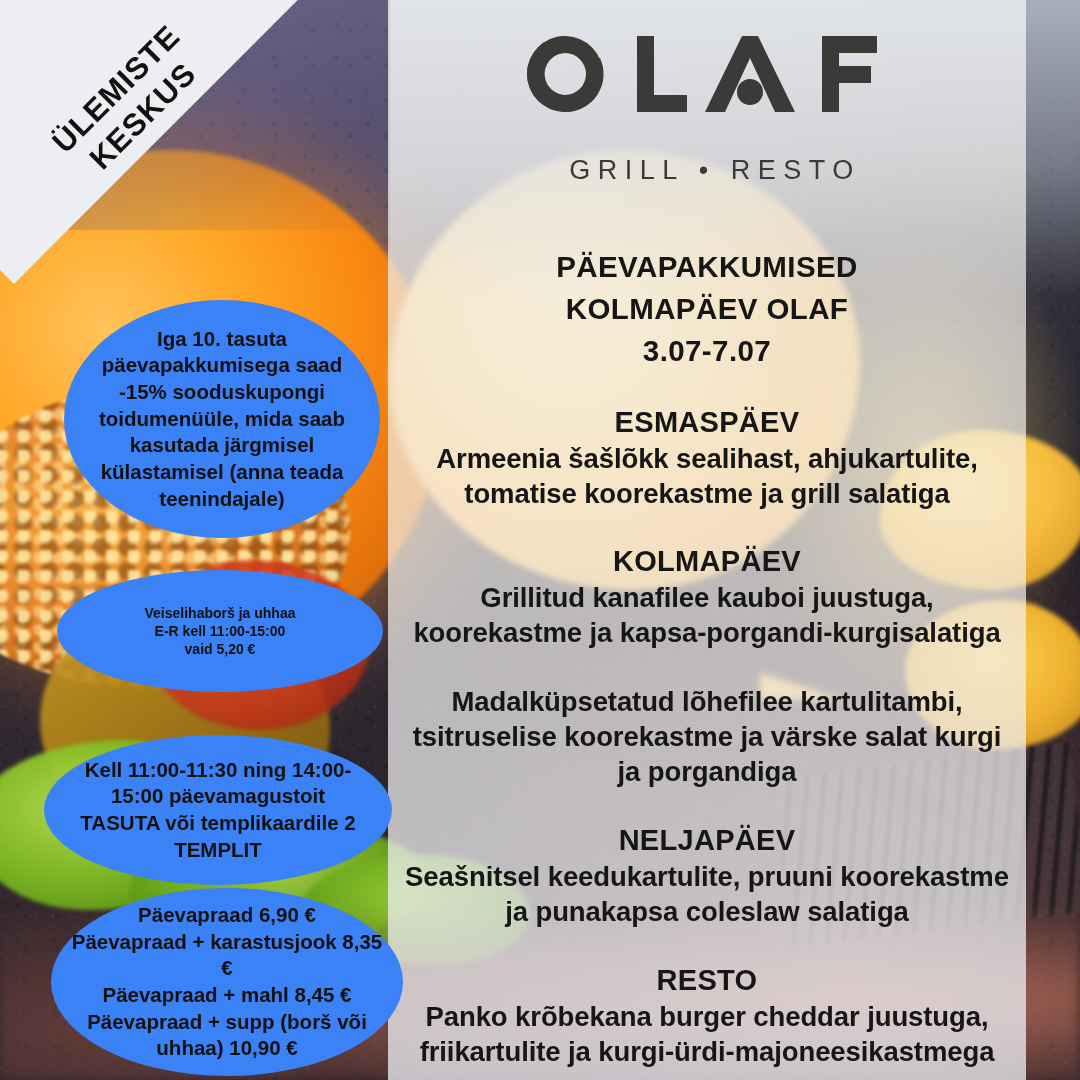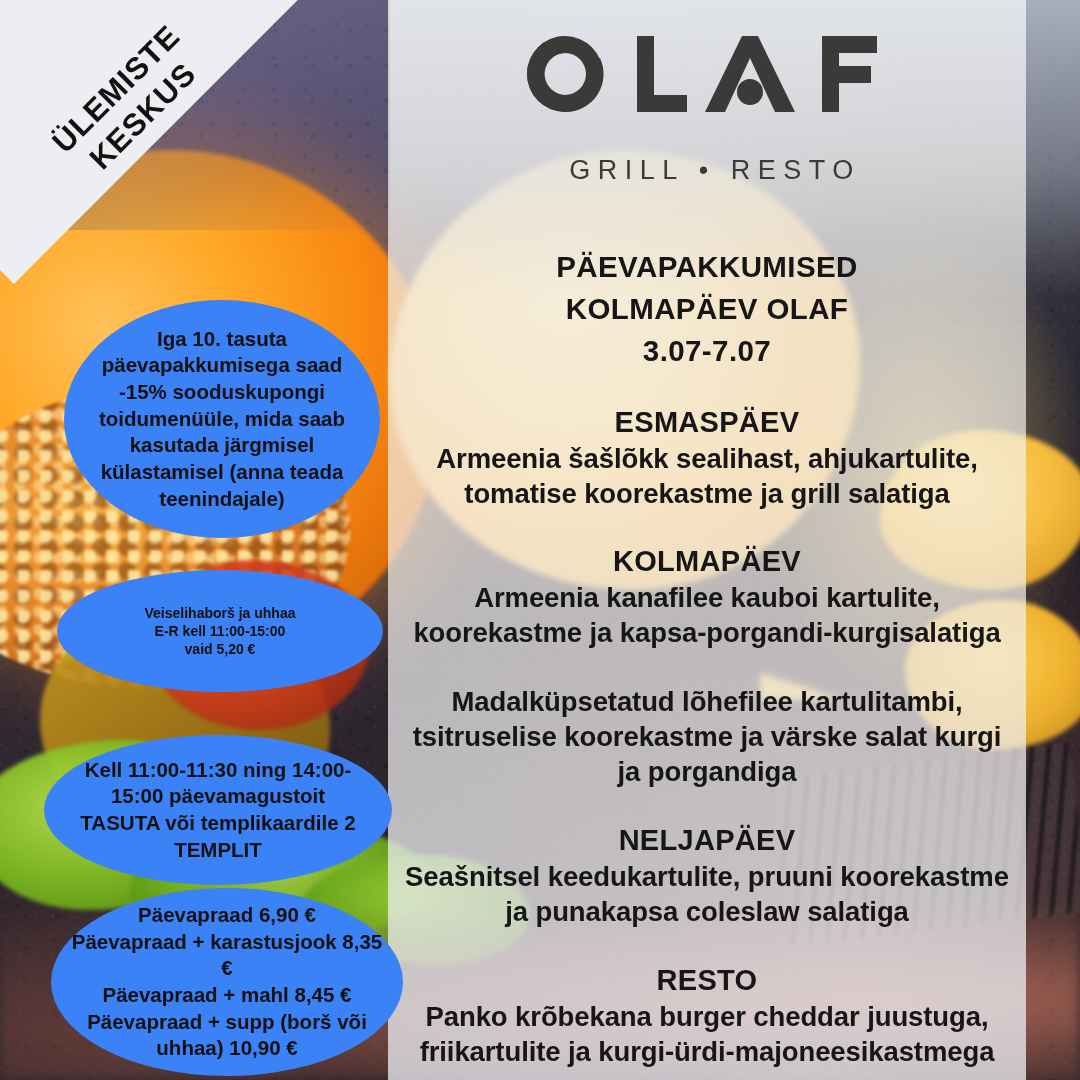--- a/index.html
+++ b/index.html
@@ -313,21 +313,21 @@
       <div>3.07-7.07</div>
     </div>
 
     <div class="menu-day">
       <div class="day-name">ESMASPÄEV</div>
       <div class="day-desc">Armeenia šašlõkk sealihast, ahjukartulite, tomatise koorekastme ja grill salatiga</div>
     </div>
 
     <div class="menu-day">
       <div class="day-name">KOLMAPÄEV</div>
-      <div class="day-desc">Armeenia kanafilee kauboi kartulite, koorekastme ja kapsa-porgandi-kurgisalatiga</div>
+      <div class="day-desc">Grillitud kanafilee kauboi juustuga, koorekastme ja kapsa-porgandi-kurgisalatiga</div>
     </div>
 
     <div class="menu-day">
       <div class="day-desc">Madalküpsetatud lõhefilee kartulitambi, tsitruselise koorekastme ja värske salat kurgi ja porgandiga</div>
     </div>
 
     <div class="menu-day">
       <div class="day-name">NELJAPÄEV</div>
       <div class="day-desc">Seašnitsel keedukartulite, pruuni koorekastme ja punakapsa coleslaw salatiga</div>
     </div>

